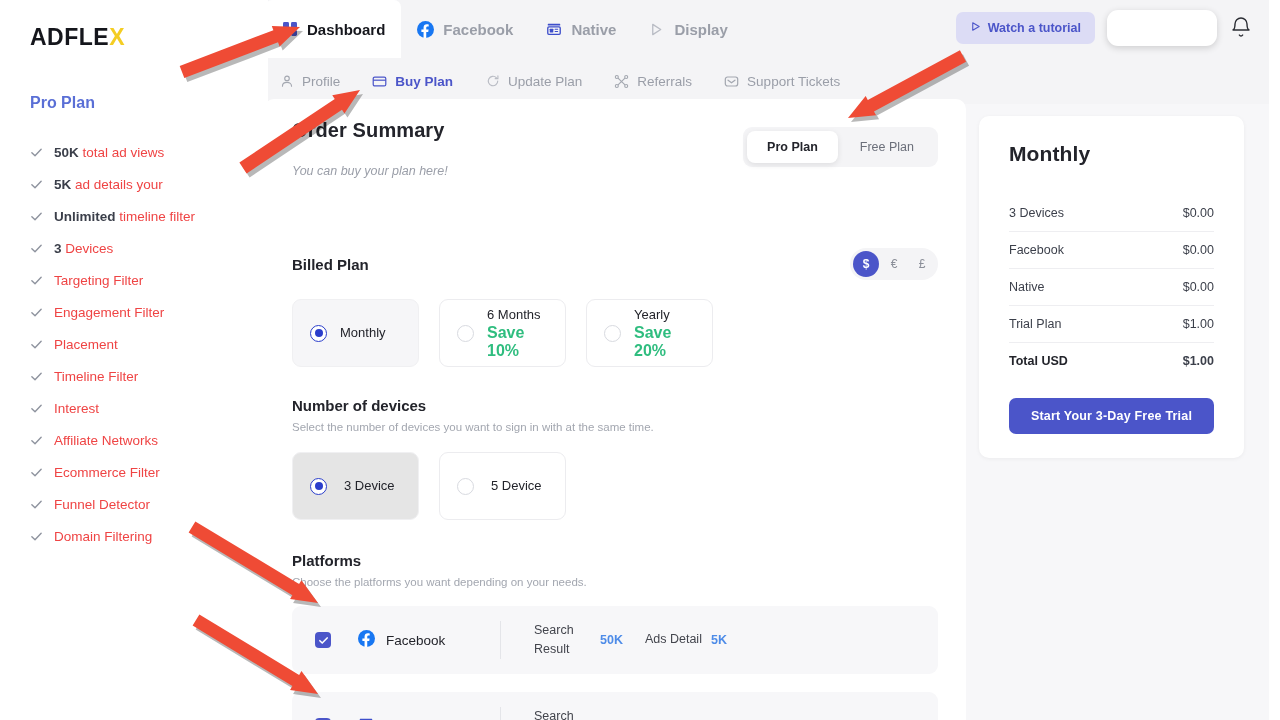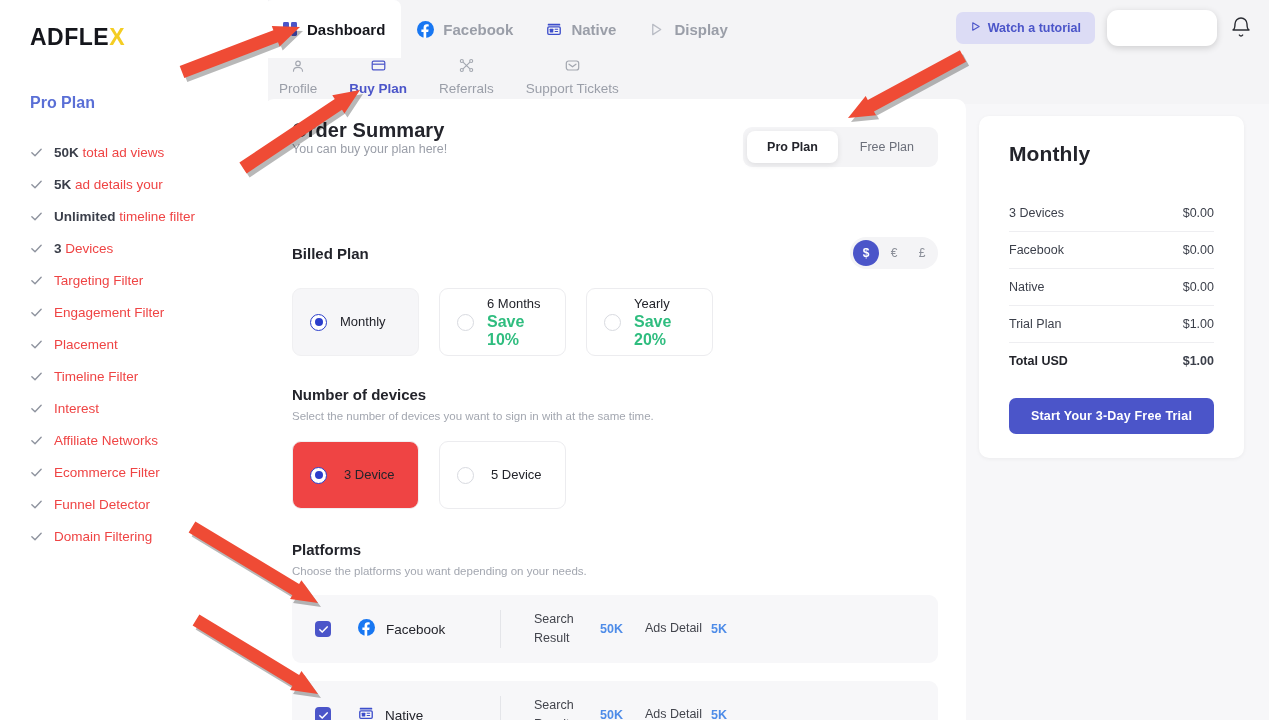--- a/index.html
+++ b/index.html
@@ -59,37 +59,37 @@
   }
   .bell { width: 26px; height: 26px; color: #2a2c33; cursor: pointer; }
 
   
   .subnav {
     position: absolute; left: 0; top: 58px; width: 1016px; height: 46px;
     background: #f4f4f6; display: flex; align-items: center; padding-left: 12px; gap: 4px;
   }
   .subtab {
     display: flex; align-items: center; gap: 8px; height: 46px; padding: 0 14px;
-    font-size: 13.5px; color: #9a9ea8; cursor: pointer; position: relative; font-weight: 500; flex-direction: column;
+    font-size: 13.5px; color: #9a9ea8; cursor: pointer; position: relative; font-weight: 500;
   }
   .subtab.active { color: #4b55c9; font-weight: 700; }
   .subtab.active::after {
     content: ""; position: absolute; left: 10px; right: 10px; bottom: 2px; height: 2.5px;
     background: #4b55c9; border-radius: 2px;
   }
   .subtab .sicon { width: 15px; height: 15px; display: flex; align-items: center; justify-content: center; }
 
   
   .card {
     position: absolute; left: 11px; top: 99px; width: 702px; min-height: 640px;
     background: #ffffff; border-radius: 10px; padding: 20px 28px 30px 28px;
   }
   .card-head { display: flex; justify-content: space-between; align-items: flex-start; }
   .page-title { font-size: 20px; font-weight: 700; color: #23242b; letter-spacing: .1px; }
-  .page-sub { font-size: 12.5px; color: #9a9ea8; margin-top: 0; }
+  .page-sub { font-size: 12.5px; color: #9a9ea8; margin-top: 22px; font-style: italic; }
 
   .plan-toggle {
     display: flex; background: #f4f4f6; border-radius: 9px; padding: 4px; align-items: center; gap: 2px;
     margin-top: 8px;
   }
   .plan-opt {
     padding: 9px 20px; border-radius: 8px; font-size: 12.5px; color: #6b6f7a; cursor: pointer; font-weight: 500;
   }
   .plan-opt.sel { background: #ffffff; color: #23242b; font-weight: 700; box-shadow: 0 2px 6px rgba(0,0,0,.09); }
 
@@ -117,21 +117,21 @@
     background: #2b3ecb; border-radius: 50%; transform: translate(-50%,-50%);
   }
   .opt-label { font-size: 13px; color: #23242b; font-weight: 500; line-height: 1.45; }
   .opt-save { font-size: 16px; color: #2fbd7f; font-weight: 600; }
 
   .dev-row { display: flex; gap: 20px; margin-top: 19px; }
   .dev-card {
     width: 127px; height: 68px; border: 1px solid #ececef; border-radius: 9px;
     display: flex; align-items: center; padding: 0 17px; gap: 17px; cursor: pointer; background: #fff;
   }
-  .dev-card.sel { background: #ef4444; border-color: #f0f0f2; }
+  .dev-card.sel { background: #e5e5e5; border-color: #f0f0f2; }
 
   
   .plat-row {
     display: flex; align-items: center; height: 68px; background: #f7f7f9; border-radius: 9px;
     margin-top: 18px; padding: 0 23px; gap: 0;
   }
   .cb {
     width: 16px; height: 16px; border-radius: 4px; background: #4b55c9; flex: 0 0 16px;
     display: flex; align-items: center; justify-content: center; cursor: pointer;
   }
@@ -357,20 +357,29 @@
           <span>Profile</span>
         </div>
         <div class="subtab active">
           <span class="sicon">
             <svg width="15" height="15" viewBox="0 0 16 16" fill="none" stroke="#4b55c9" stroke-width="1.3">
               <rect x="1.3" y="3.3" width="13.4" height="9.4" rx="1.6"></rect>
               <path d="M1.3 6.6h13.4"></path>
             </svg>
           </span>
           <span>Buy Plan</span>
+        </div>
+        <div class="subtab">
+          <span class="sicon">
+            <svg width="14" height="14" viewBox="0 0 16 16" fill="none" stroke="#b9bcc4" stroke-width="1.3" stroke-linecap="round">
+              <path d="M13.4 8a5.4 5.4 0 1 1-1.6-3.8"></path>
+              <path d="M13.6 2.2v3.1h-3.1"></path>
+            </svg>
+          </span>
+          <span>Update Plan</span>
         </div>
         <div class="subtab">
           <span class="sicon">
             <svg width="15" height="15" viewBox="0 0 16 16" fill="none" stroke="#a3a7b0" stroke-width="1.2">
               <circle cx="3" cy="3.2" r="1.6"></circle>
               <circle cx="13" cy="3.2" r="1.6"></circle>
               <circle cx="3" cy="12.8" r="1.6"></circle>
               <circle cx="13" cy="12.8" r="1.6"></circle>
               <path d="M4.3 4.4l7.4 7.2M11.7 4.4L4.3 11.6"></path>
             </svg>

